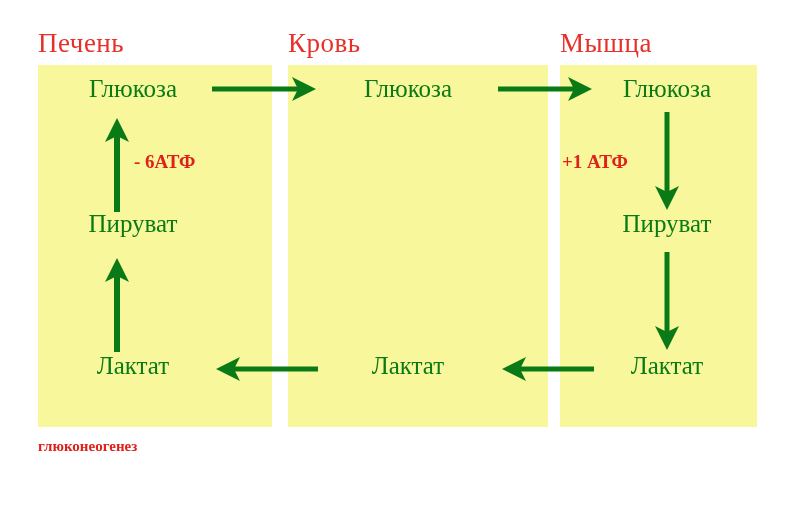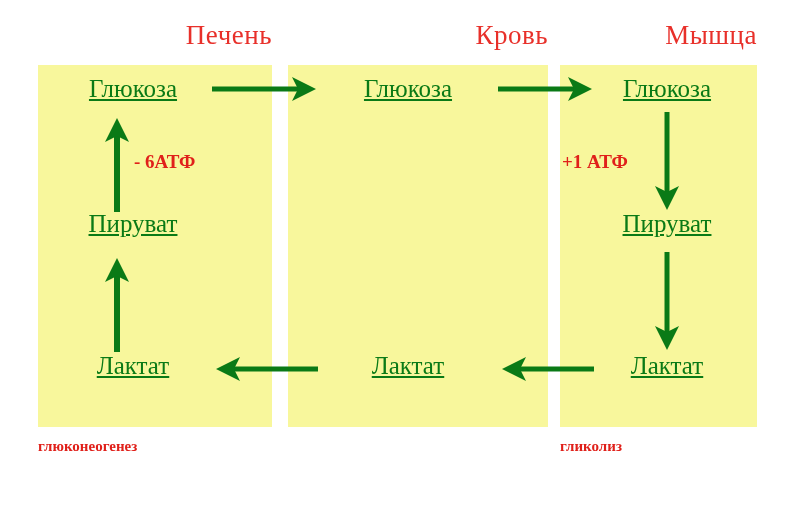--- a/index.html
+++ b/index.html
@@ -17,22 +17,22 @@
     background:#f8f79c;
     top:65px;height:362px;
   }
   #panel-liver { left:38px;  width:234px; }
   #panel-blood { left:288px; width:260px; }
   #panel-muscle{ left:560px; width:197px; }
 
   
   .col-title{
     position:absolute;
-    top:20px;
-    text-align:right;
+    top:28px;
+    text-align:left;
     color:#e8302a;
     font-size:27px;
     line-height:30px;
     letter-spacing:0.5px;
     font-family:"Liberation Serif","DejaVu Serif",serif;
     white-space:nowrap;
   }
   #title-liver { left:38px;  width:234px; }
   #title-blood { left:288px; width:260px; }
   #title-muscle{ left:560px; width:197px; }
@@ -54,21 +54,20 @@
 
   
   .node{
     position:absolute;
     color:#0a7a16;
     font-size:25px;
     line-height:28px;
     text-align:center;
     white-space:nowrap;
     font-family:"Liberation Serif","DejaVu Serif",serif;
-    text-decoration:underline;
   }
 
   
   #liver-glucose { left:38px;  width:190px; top:75px;  }
   #liver-pyruvate{ left:38px;  width:190px; top:210px; }
   #liver-lactate { left:38px;  width:190px; top:352px; }
 
   
   #blood-glucose { left:318px; width:180px; top:75px;  }
   #blood-lactate { left:318px; width:180px; top:352px; }
@@ -172,15 +171,14 @@
   </div>
 
   <div class="arrow" style="left:214px;top:352px;">
     <svg width="104" height="34" viewBox="0 0 104 34">
       <line x1="104" y1="17" x2="18" y2="17" stroke="#0a7a16" stroke-width="5"></line>
       <polygon points="2,17 26,5 20,17 26,29" fill="#0a7a16"></polygon>
     </svg>
   </div>
 
   <div class="col-foot" id="foot-liver">глюконеогенез</div>
-  <div class="col-foot" id="foot-muscle">гликолиз</div>
 
 </div>
 
 </body></html>

